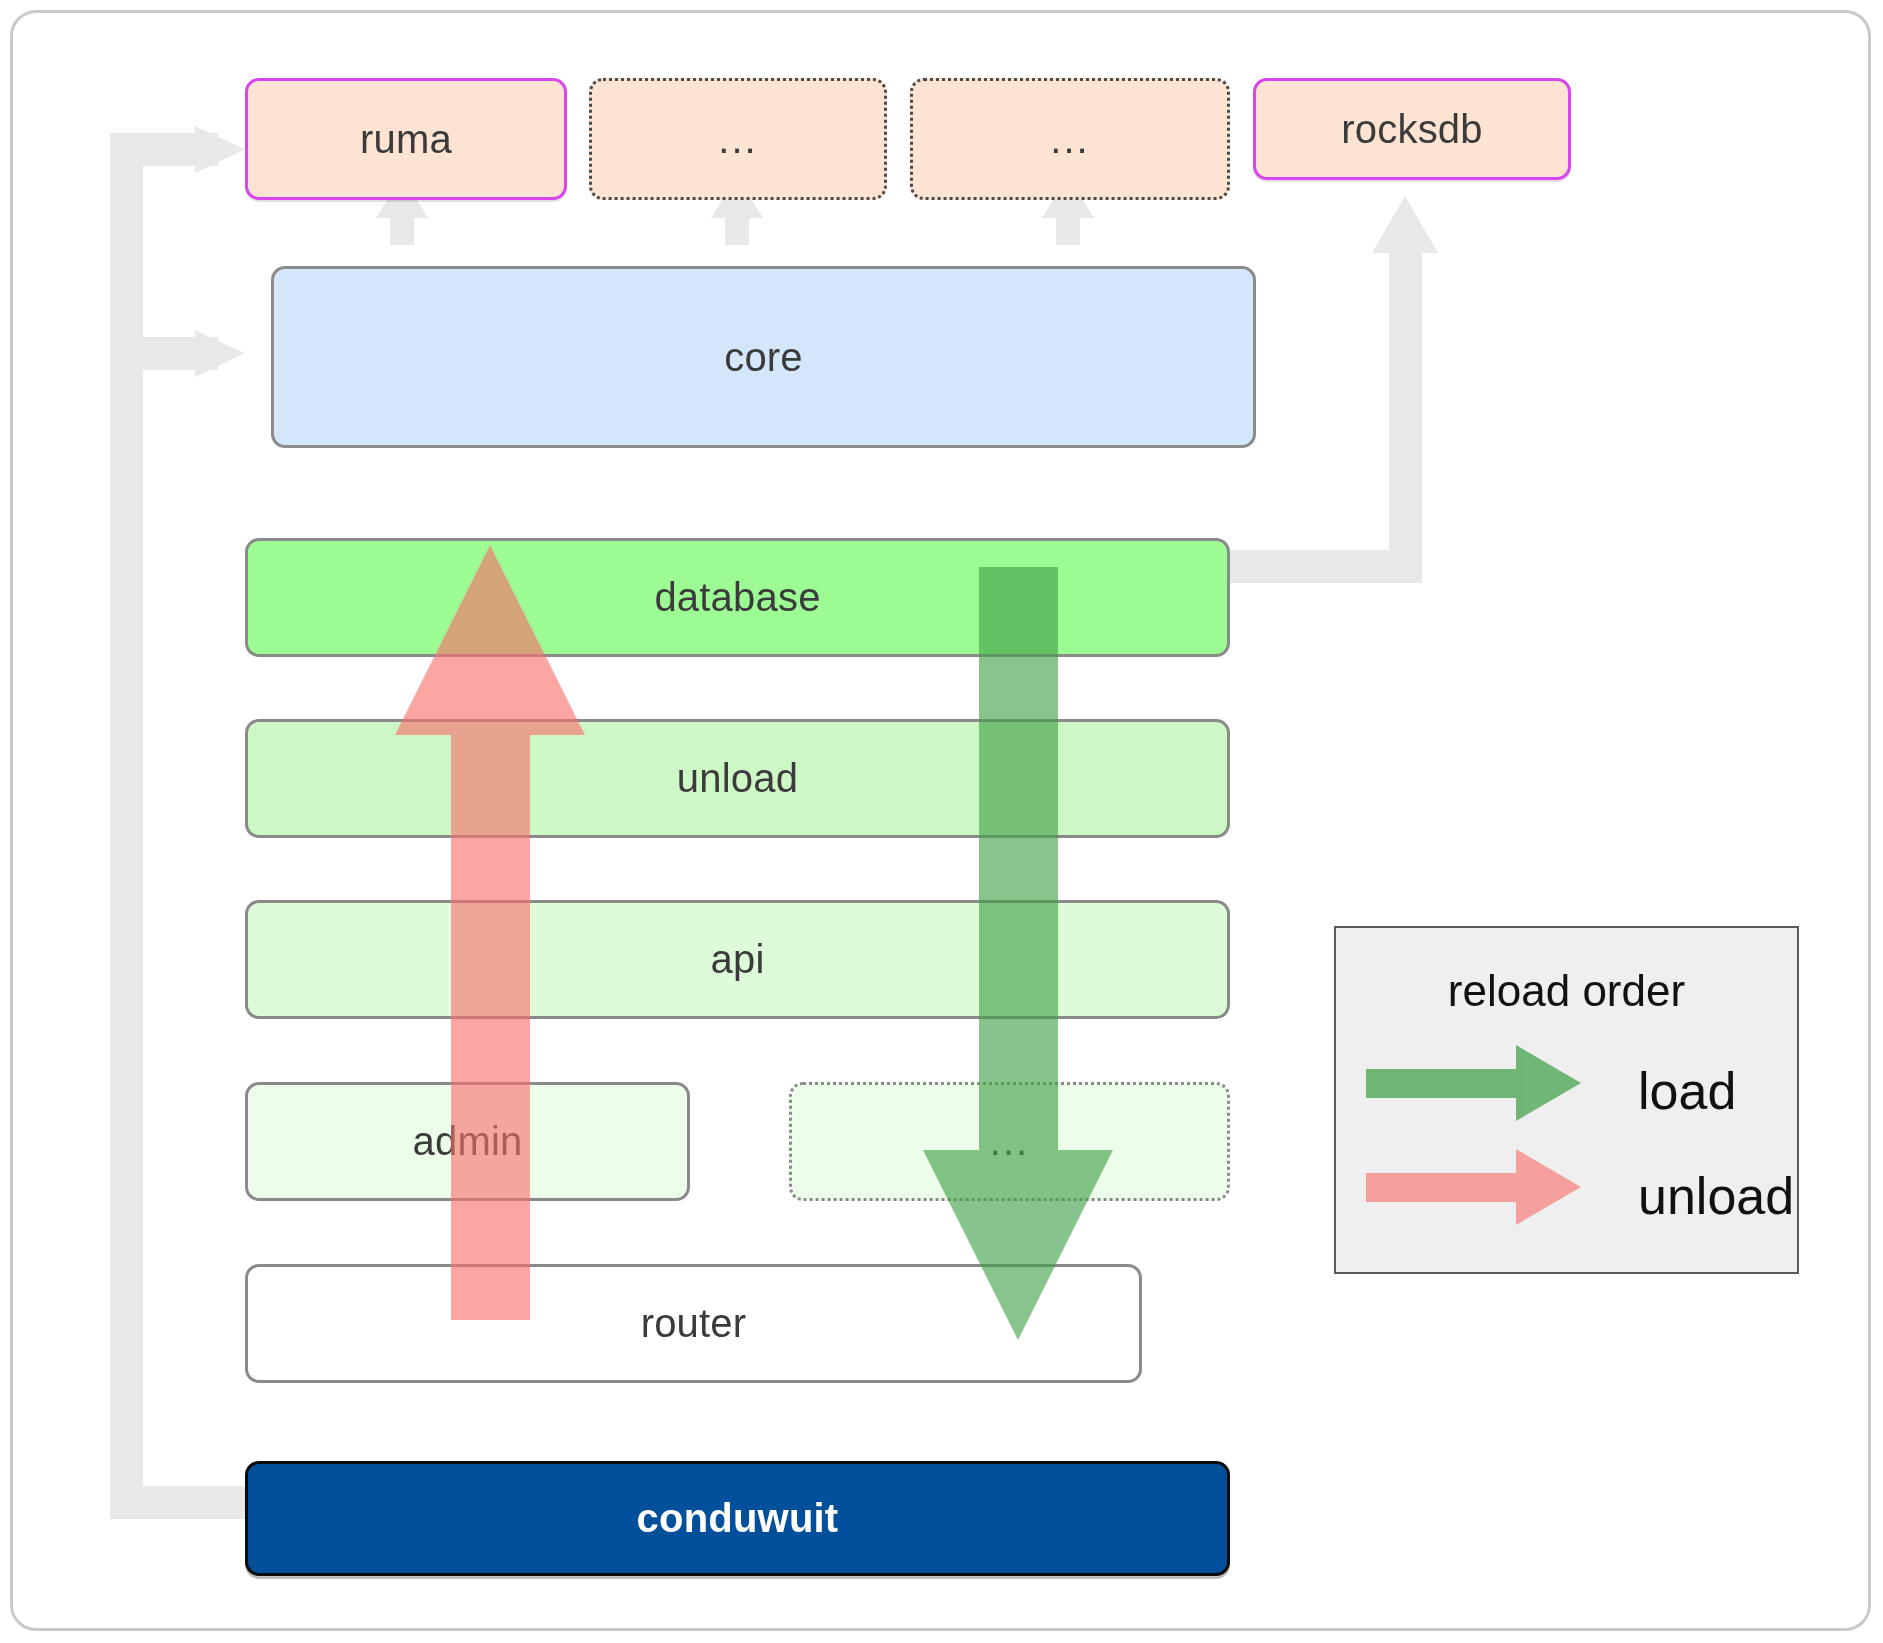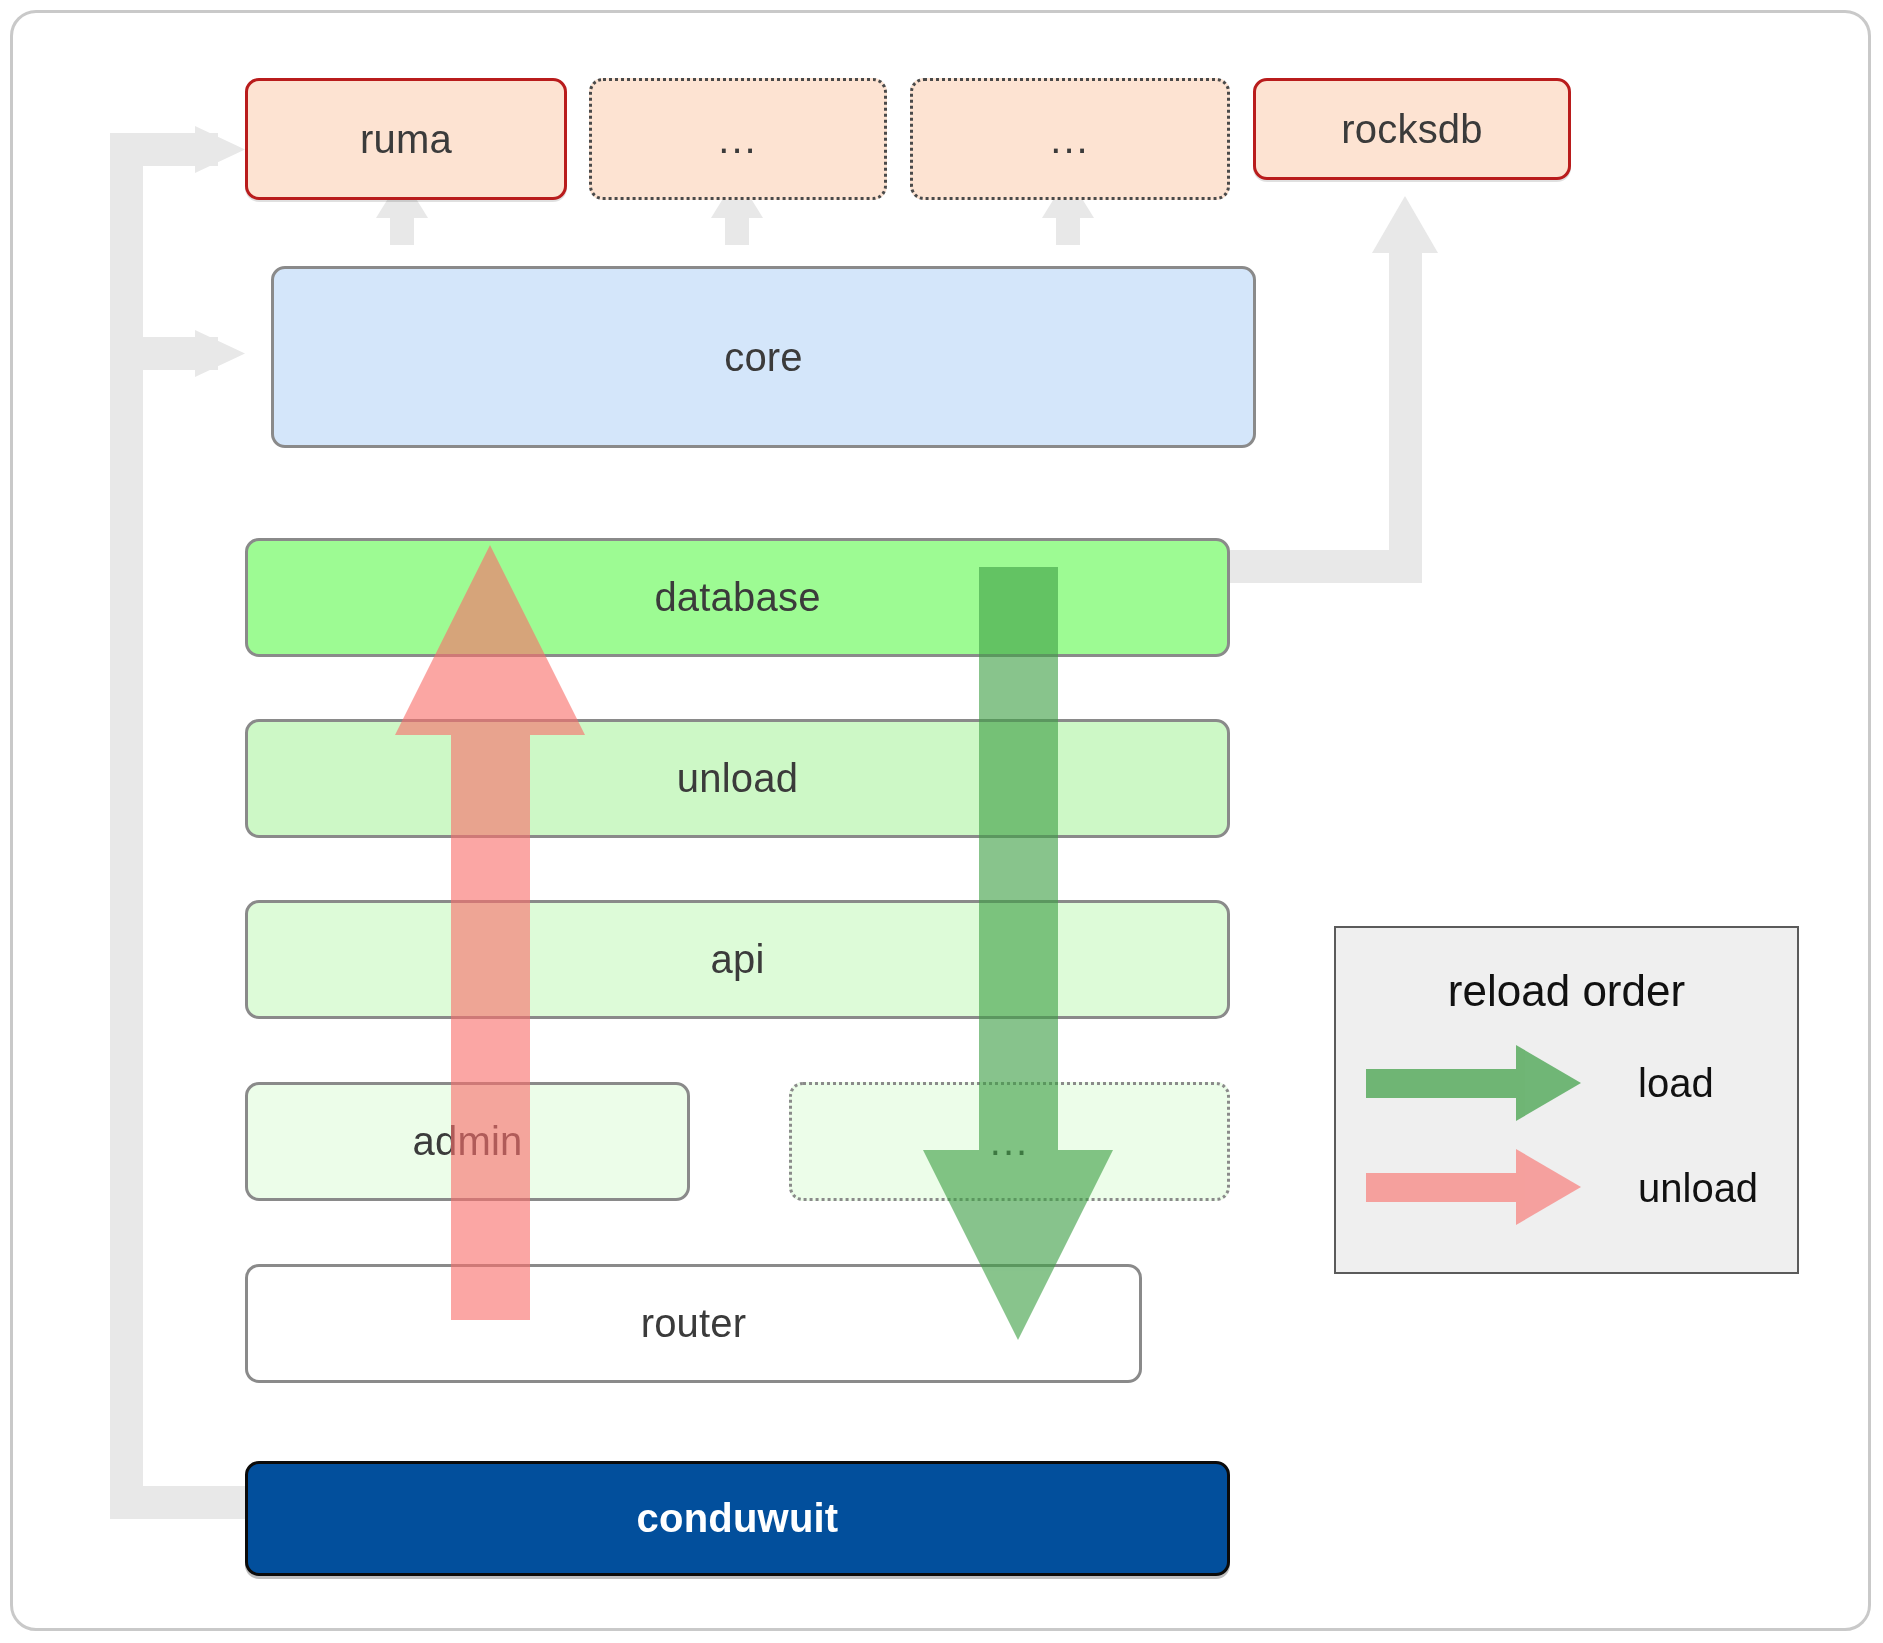--- a/index.html
+++ b/index.html
@@ -32,21 +32,21 @@
     border-radius:14px;
     font-size:40px;
     color:#3b3b3b;
     letter-spacing:0.2px;
   }
   .node.dots{font-size:40px;letter-spacing:2px;}
 
   
   .crate{
     background:#fde3d2;
-    border:3px solid #b91c1c;
+    border:3px solid #d946ef;
     box-shadow:0 2px 0 rgba(0,0,0,.12);
   }
   .crate.dotted{
     border:3px dotted #4a4a4a;
     box-shadow:none;
   }
 
   
   .core{
     background:#d4e6fa;
@@ -77,21 +77,21 @@
     width:465px;height:348px;
     background:#efefef;
     border:2px solid #5b5b5b;
     box-sizing:border-box;
   }
   .legend-title{
     position:absolute;left:0;top:38px;width:100%;
     text-align:center;font-size:44px;color:#111;
   }
   .legend-label{
-    position:absolute;font-size:40px;color:#111;
+    position:absolute;font-size:52px;color:#111;
   }
   .legend-label.load{left:302px;top:133px;}
   .legend-label.unload{left:302px;top:238px;}
 </style>
 </head>
 <body>
 
 <div id="stage">
 
   <div class="frame"></div>

